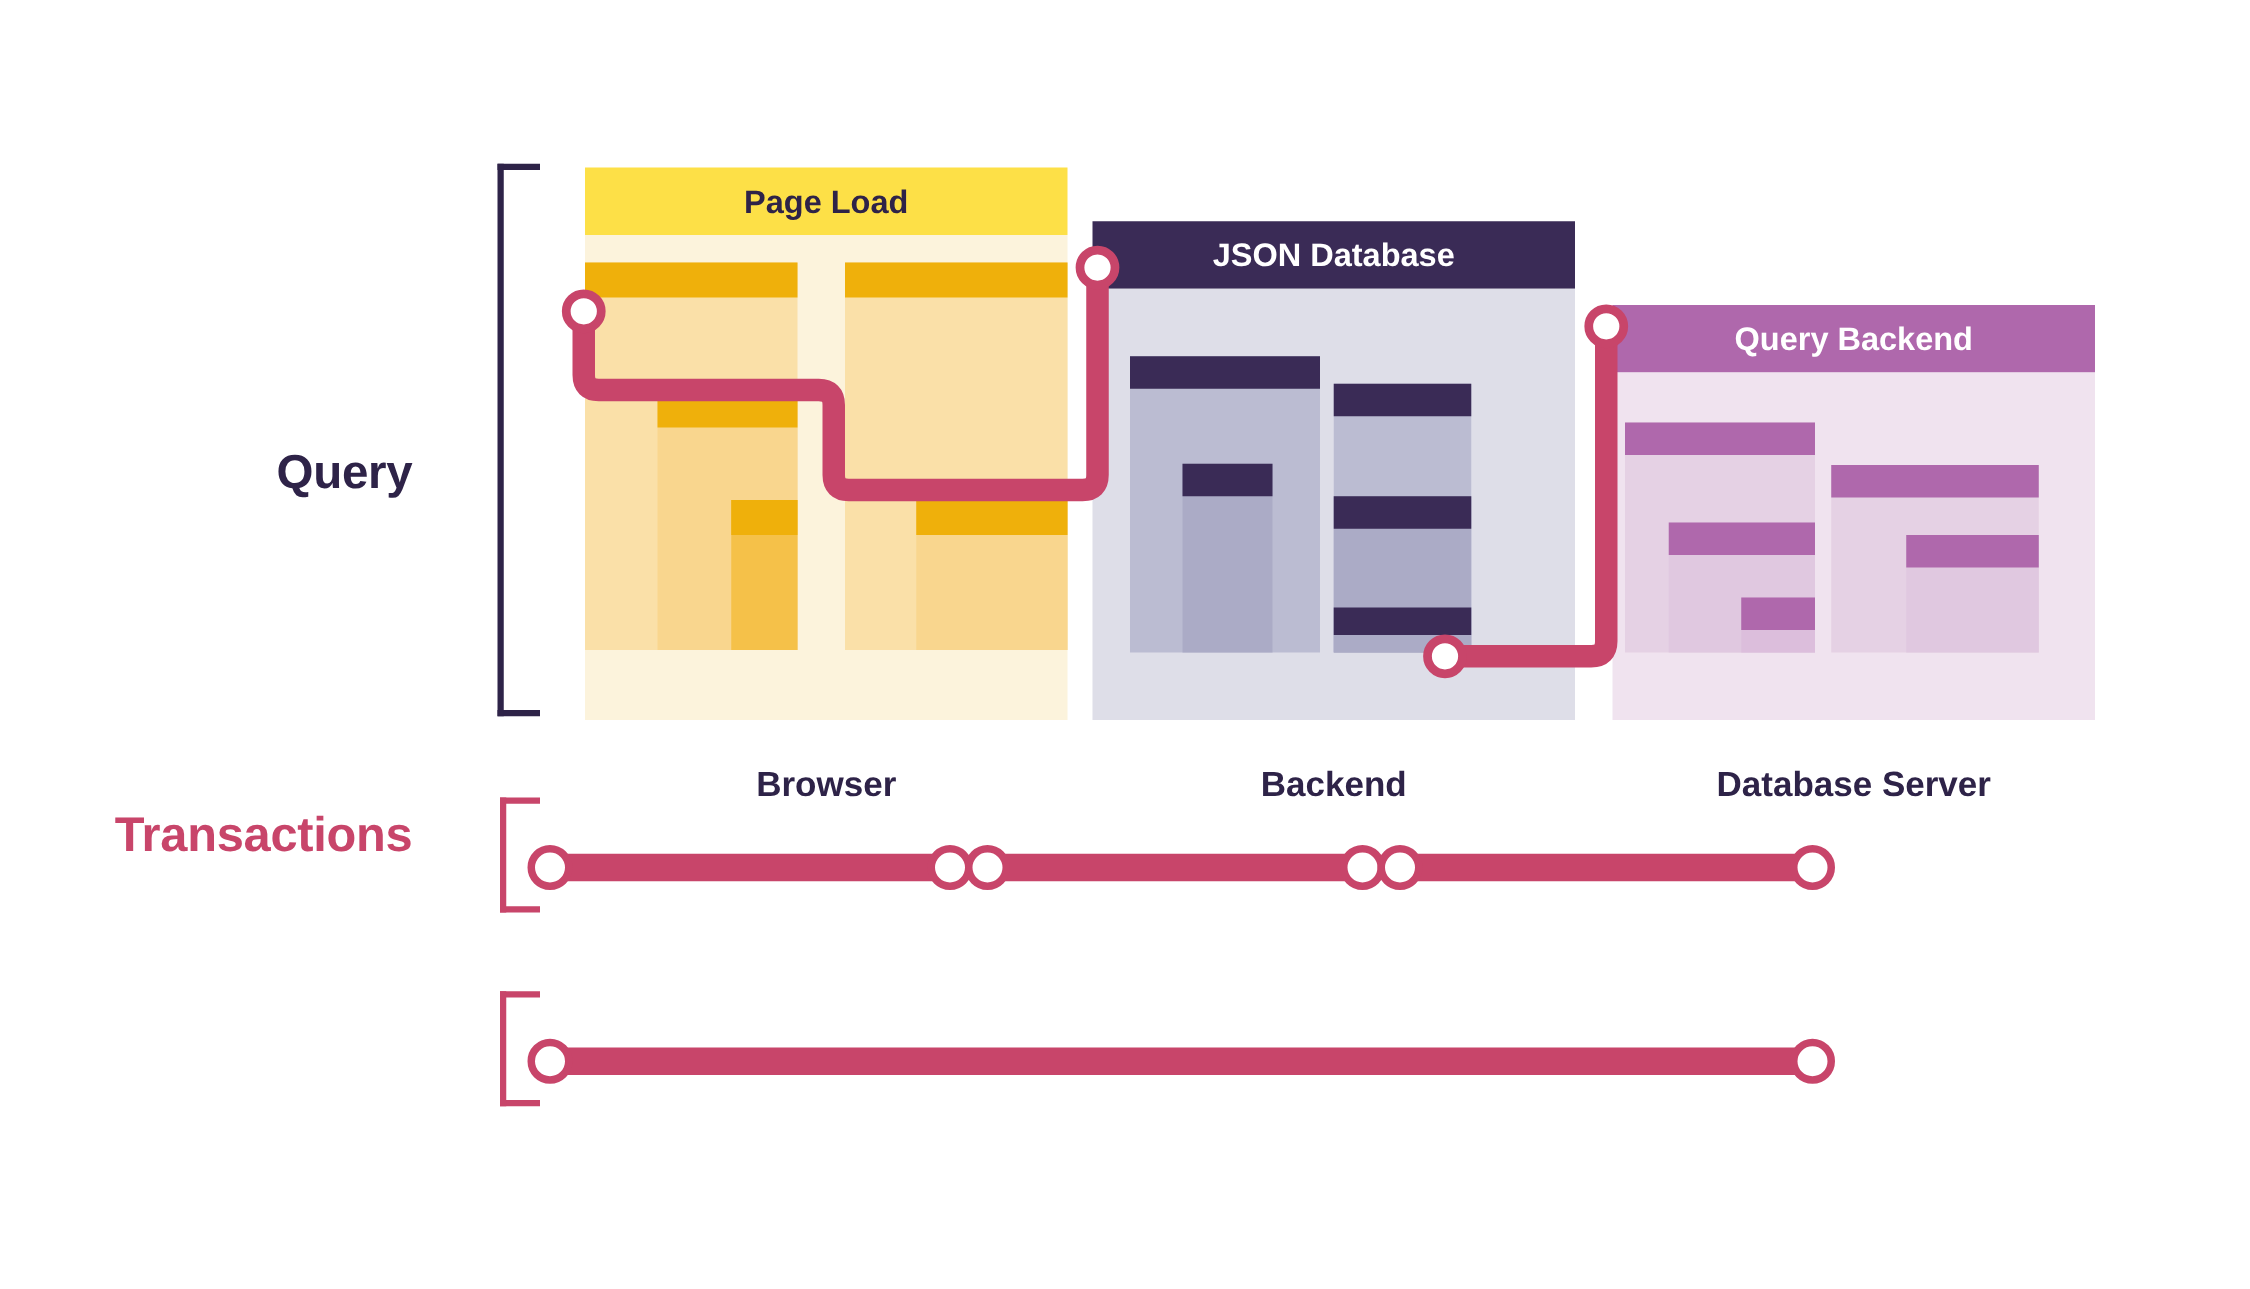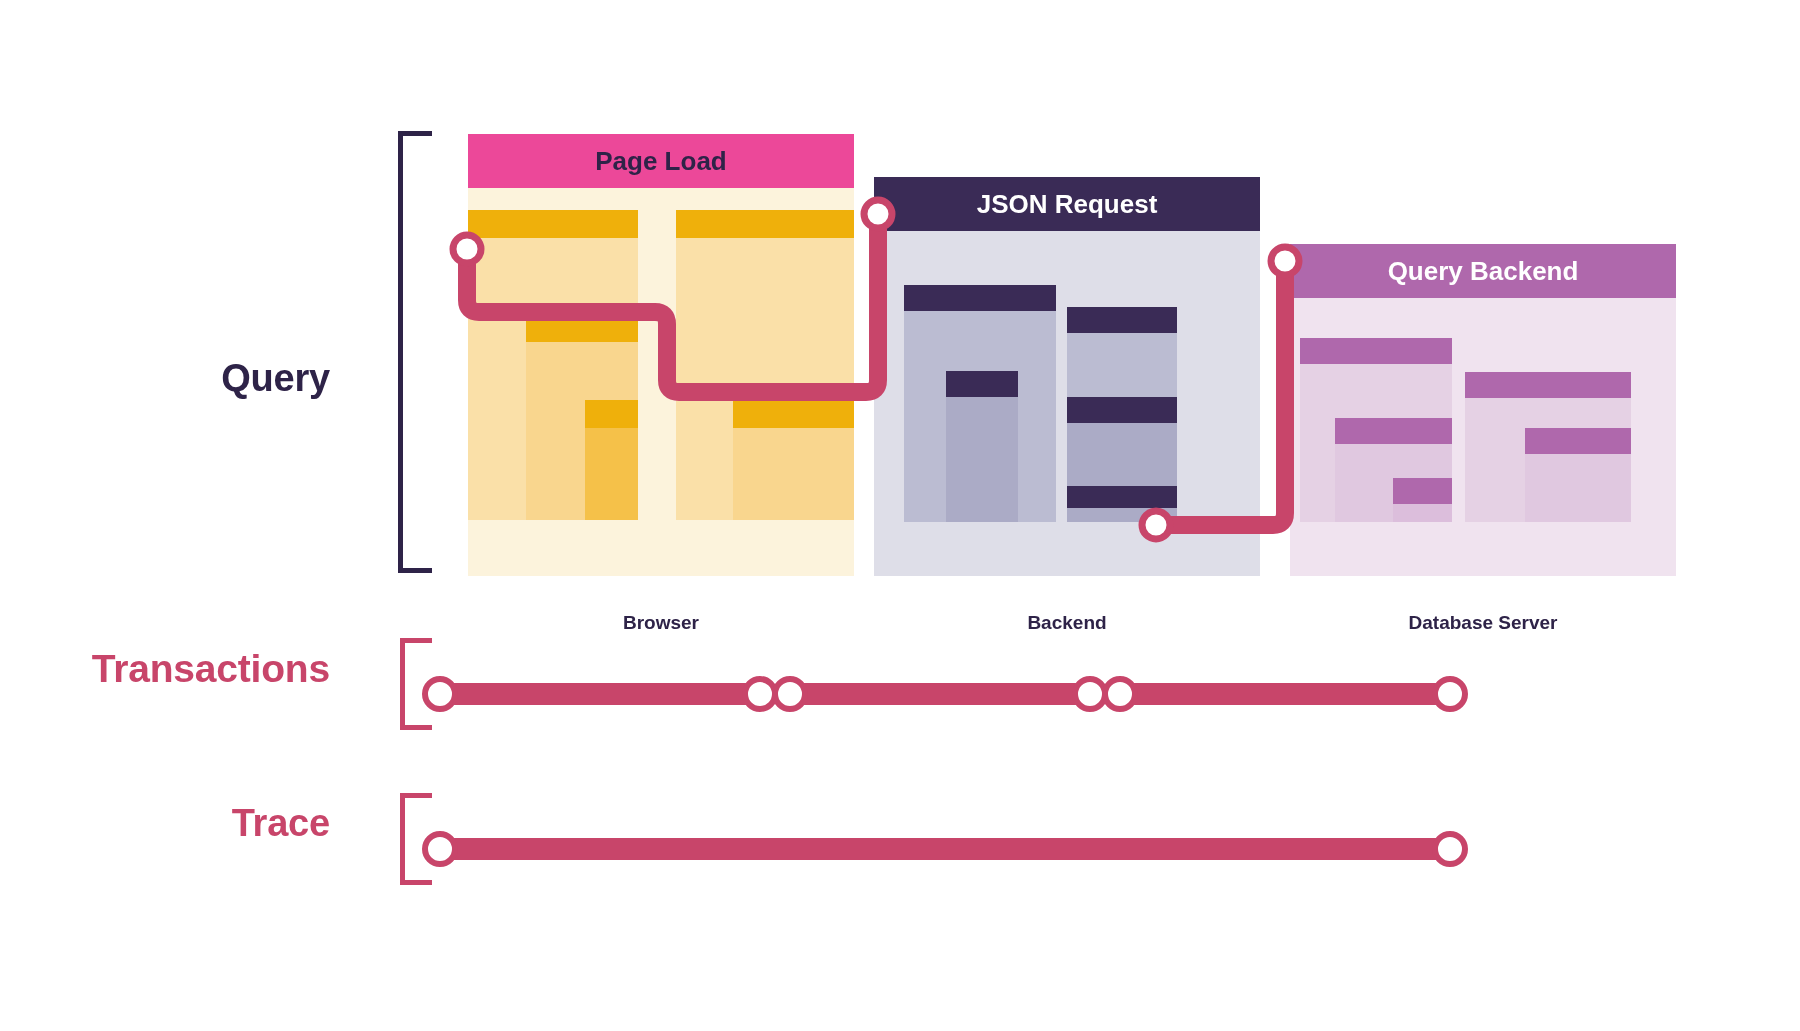--- a/index.html
+++ b/index.html
@@ -98,38 +98,38 @@
   }
   .bar .bar-cap {
     position: absolute;
     left: 0; top: 0;
     width: 100%;
     height: 100%;
   }
 
   
   #col-browser { left: 468px; }
-  #col-browser .col-header { width: 386px; background: #ec4899; color: #2E2348; }
+  #col-browser .col-header { width: 386px; background: #fde047; color: #2E2348; }
   #col-browser .col-body    { top: 54px; width: 386px; height: 388px; background: #FCF3DC; }
 
   
   #col-backend { left: 874px; top: 177px; }
   #col-backend .col-header { width: 386px; background: #3A2B56; color: #FFFFFF; }
   #col-backend .col-body    { top: 54px; width: 386px; height: 345px; background: #DEDEE8; }
 
   
   #col-database { left: 1290px; top: 244px; }
   #col-database .col-header { width: 386px; background: #AF68AC; color: #FFFFFF; }
   #col-database .col-body    { top: 54px; width: 386px; height: 278px; background: #F0E3EF; }
 
   
   .service-caption {
     position: absolute;
     top: 612px;
-    font-size: 19px;
+    font-size: 28px;
     font-weight: bold;
     color: #2E2348;
     text-align: center;
     white-space: nowrap;
   }
   #caption-browser  { left: 468px; width: 386px; }
   #caption-backend  { left: 874px; width: 386px; }
   #caption-database { left: 1290px; width: 386px; }
 
   
@@ -156,21 +156,20 @@
     box-sizing: border-box;
   }
 </style>
 </head>
 <body>
 
 <div id="stage">
 
   <div class="row-label" id="label-spans">Query</div>
   <div class="row-label" id="label-transactions">Transactions</div>
-  <div class="row-label" id="label-trace">Trace</div>
 
   <div class="bracket" id="bracket-spans"></div>
   <div class="bracket" id="bracket-transactions"></div>
   <div class="bracket" id="bracket-trace"></div>
 
   <div class="span-col" id="col-browser">
     <div class="col-header">Page Load</div>
     <div class="col-body">
         <div class="bar" style="left: 0px; top: 22px; width: 170px; height: 310px; background: rgb(250, 224, 168);">
           <div class="bar-cap" style="height: 28px; background: rgb(239, 176, 11);"></div>
@@ -184,21 +183,21 @@
         <div class="bar" style="left: 208px; top: 22px; width: 178px; height: 310px; background: rgb(250, 224, 168);">
           <div class="bar-cap" style="height: 28px; background: rgb(239, 176, 11);"></div>
         </div>
         <div class="bar" style="left: 265px; top: 212px; width: 121px; height: 120px; background: rgb(249, 214, 142);">
           <div class="bar-cap" style="height: 28px; background: rgb(239, 176, 11);"></div>
         </div>
       </div>
   </div>
 
   <div class="span-col" id="col-backend">
-    <div class="col-header">JSON Request</div>
+    <div class="col-header">JSON Database</div>
     <div class="col-body">
         <div class="bar" style="left: 30px; top: 54px; width: 152px; height: 237px; background: rgb(187, 188, 210);">
           <div class="bar-cap" style="height: 26px; background: rgb(58, 43, 86);"></div>
         </div>
         <div class="bar" style="left: 72px; top: 140px; width: 72px; height: 151px; background: rgb(171, 171, 198);">
           <div class="bar-cap" style="height: 26px; background: rgb(58, 43, 86);"></div>
         </div>
         <div class="bar" style="left: 193px; top: 76px; width: 110px; height: 215px; background: rgb(187, 188, 210);">
           <div class="bar-cap" style="height: 26px; background: rgb(58, 43, 86);"></div>
         </div>

